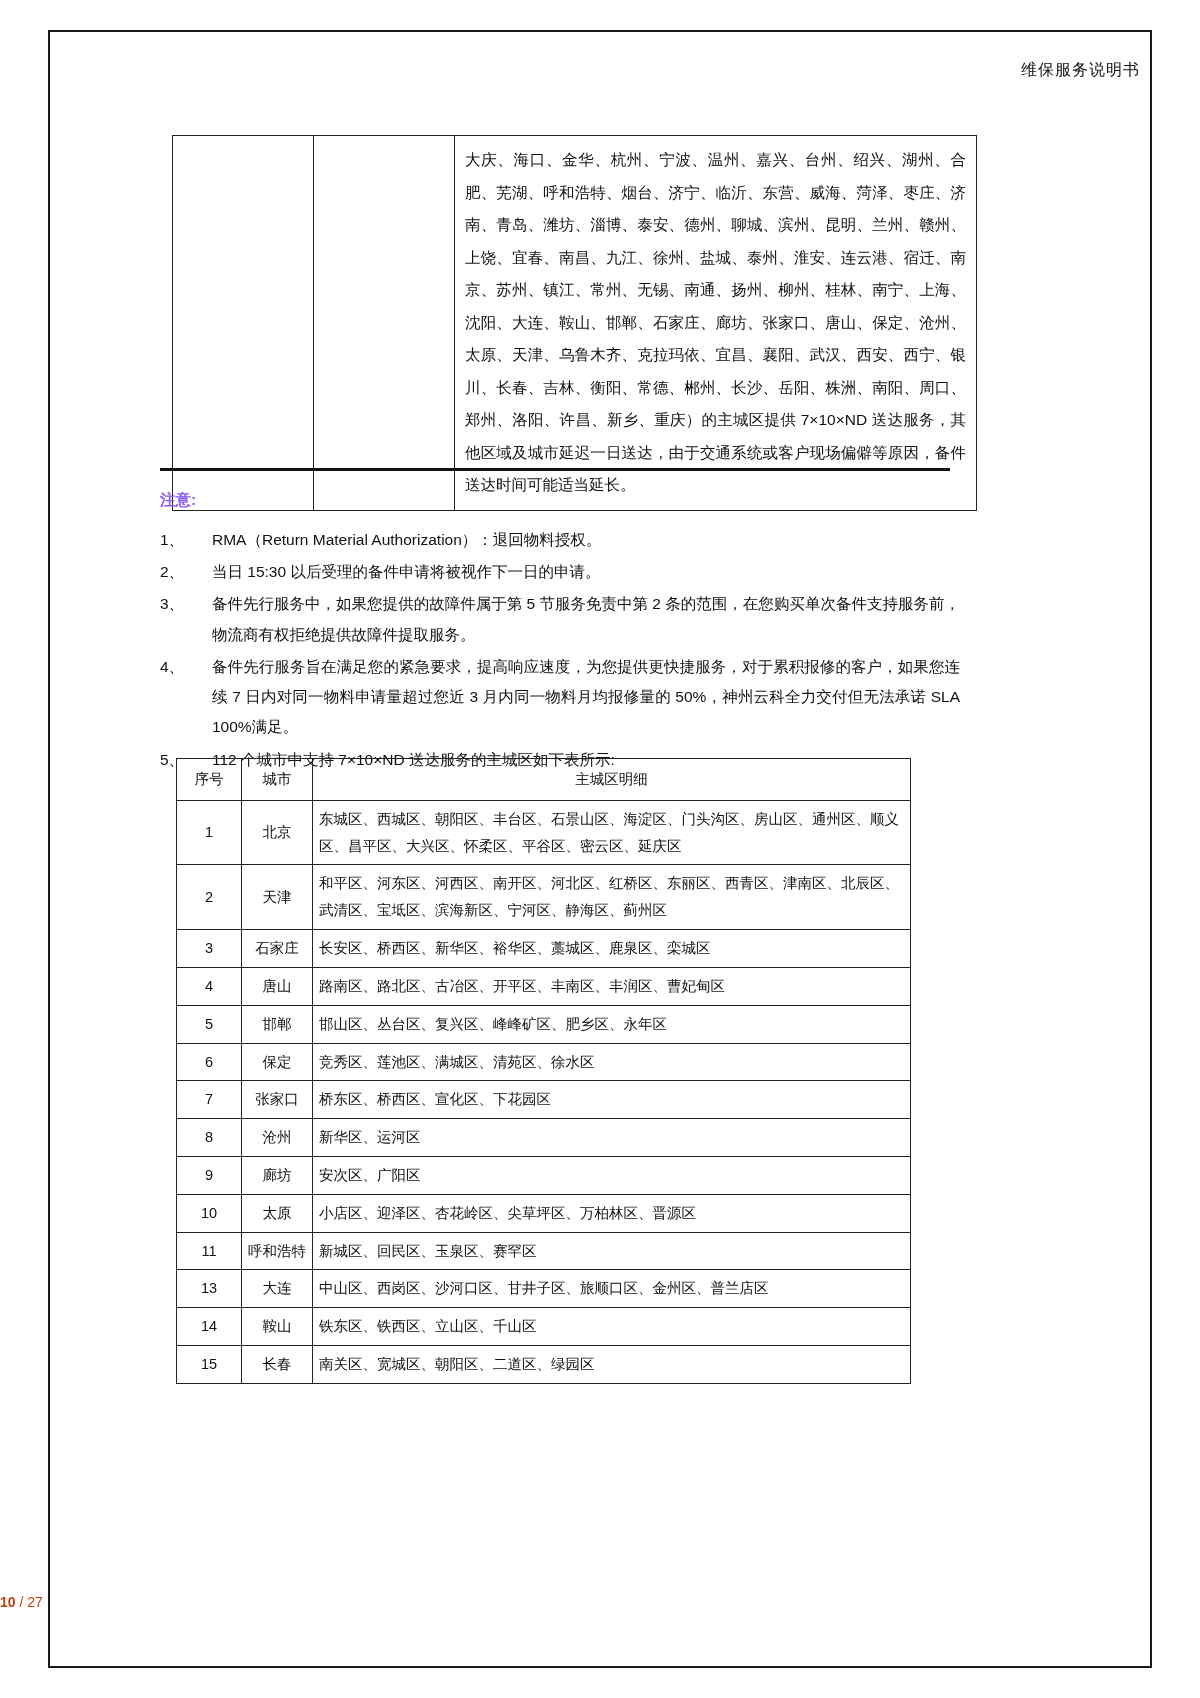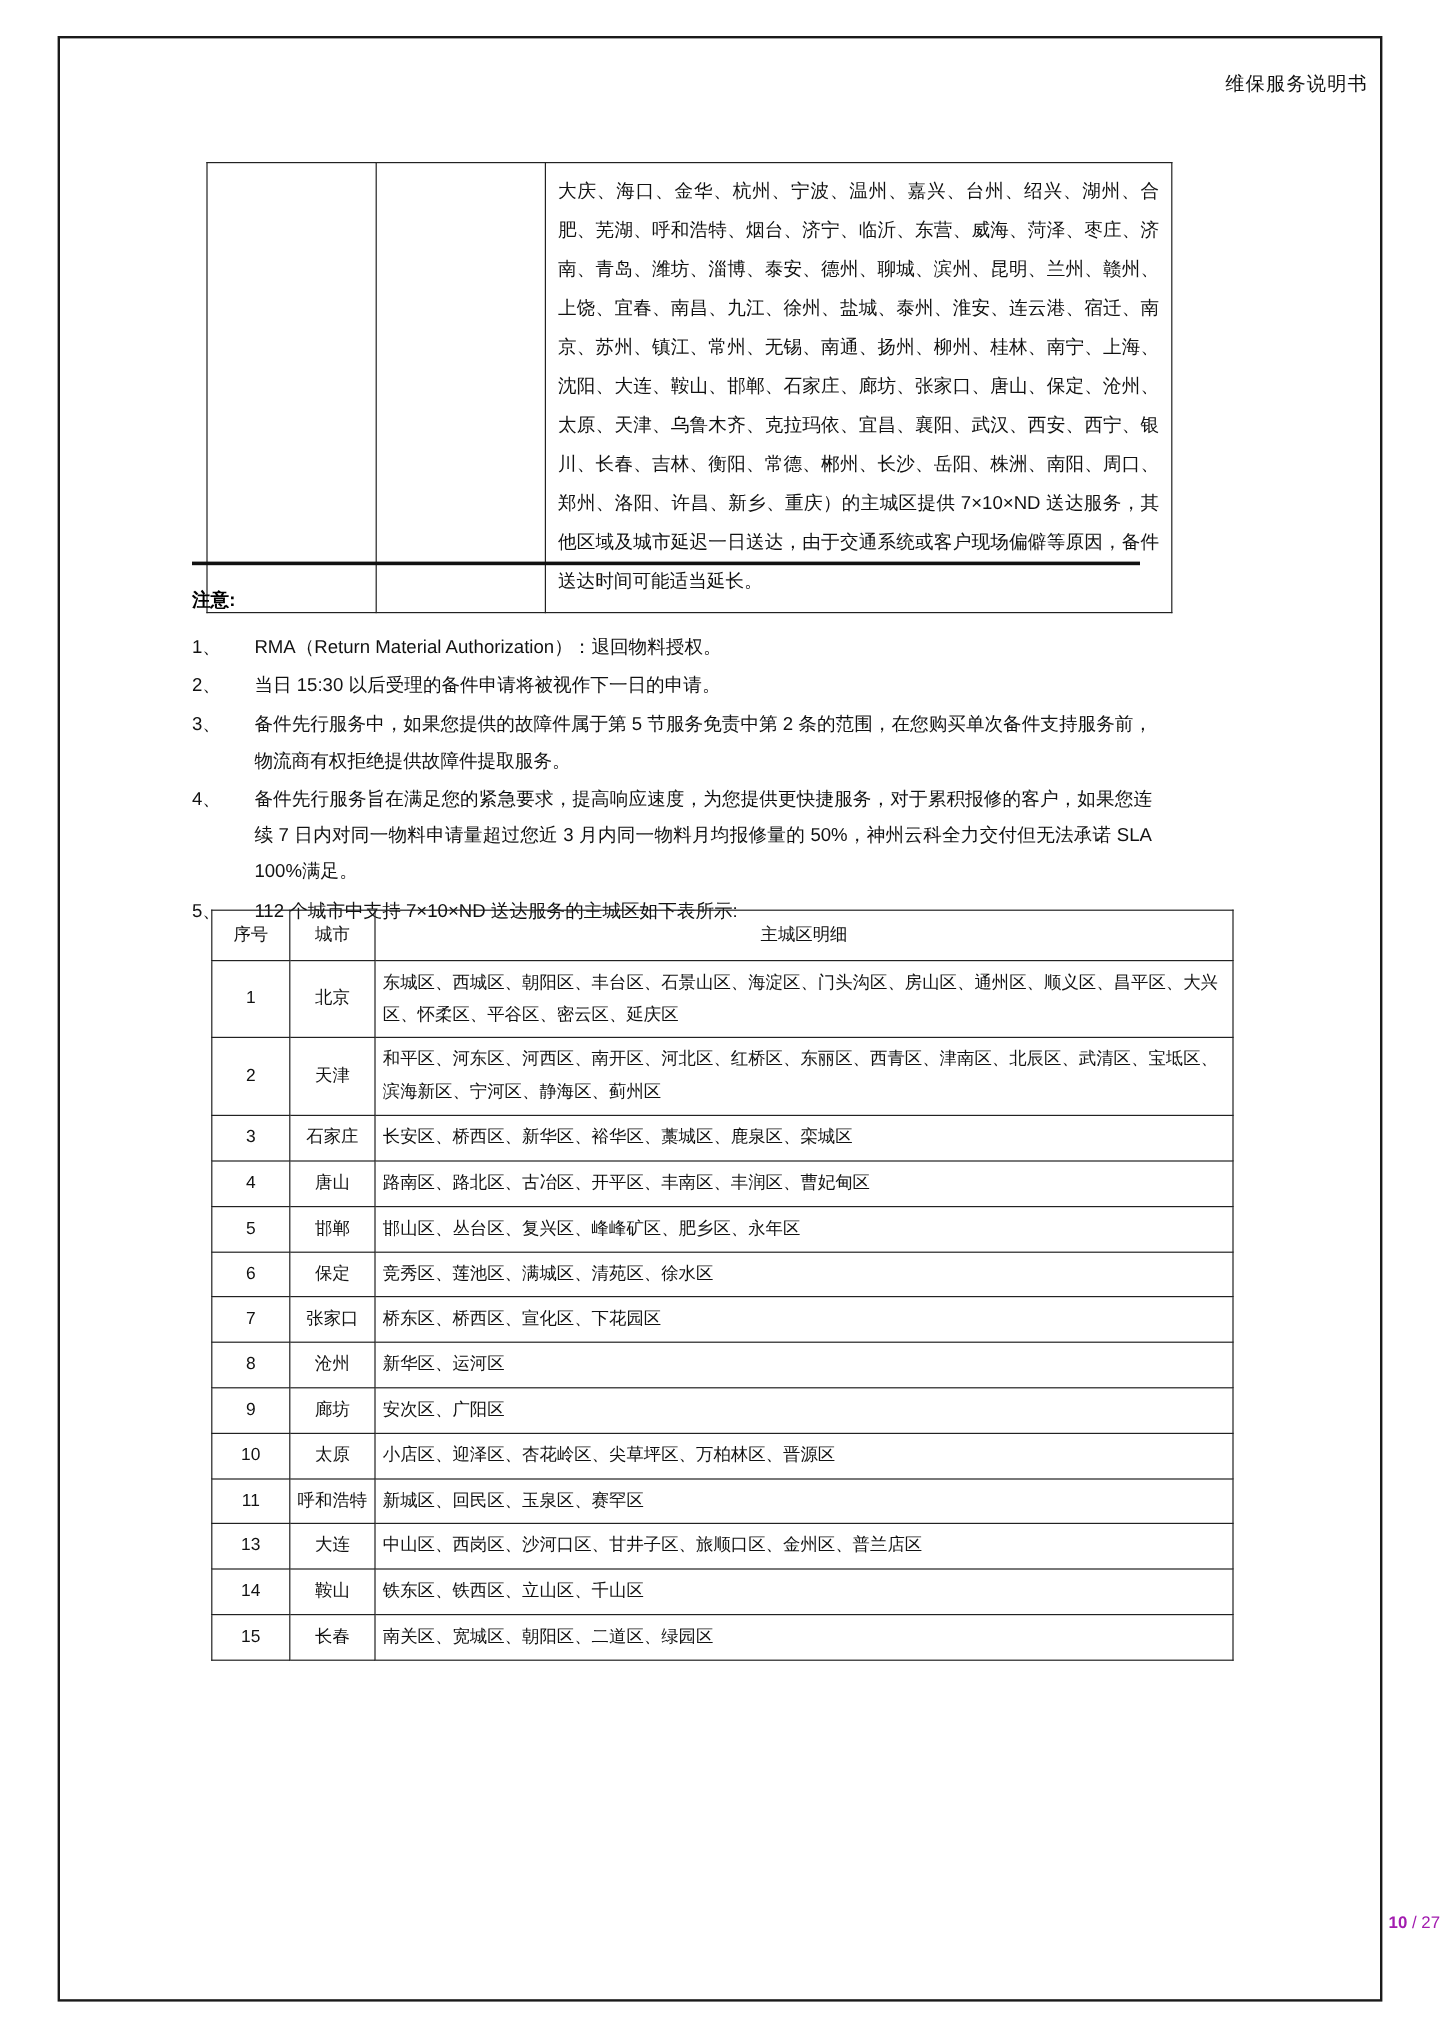--- a/index.html
+++ b/index.html
@@ -64,21 +64,21 @@
     width: 790px;
     height: 3px;
     background: #111;
   }
   .notice-title {
     position: absolute;
     left: 160px;
     top: 490px;
     font-size: 15.5px;
     font-weight: bold;
-    color: #000000;
+    color: #8b5cf6;
   }
   .notes {
     position: absolute;
     left: 160px;
     top: 525px;
     width: 800px;
   }
   .note {
     position: relative;
     display: flex;
@@ -93,21 +93,21 @@
   }
   .note-body {
     flex: 1;
     text-align: justify;
   }
   
   .city-table {
     position: absolute;
     left: 176px;
     top: 758px;
-    width: 852px;
+    width: 735px;
     border-collapse: collapse;
     table-layout: fixed;
     padding-left: 14px;
   }
   .city-table th, .city-table td {
     border: 1px solid #222;
     font-size: 14.5px;
     color: #111;
     padding: 5px 6px;
     line-height: 1.85;
@@ -118,23 +118,23 @@
     padding: 7px 6px;
   }
   .col-idx { width: 52px; text-align: center; }
   .col-city { width: 58px; text-align: center; }
   .col-detail { text-align: left; padding-left: 10px; margin-left: 27px; }
   .footer {
     position: absolute;
     left: 0;
     right: 0;
     bottom: 88px;
-    text-align: right;
+    text-align: left;
     font-size: 14px;
-    color: #a21caf;
+    color: #c2410c;
   }
   .footer b { font-weight: bold; }
 </style>
 </head>
 <body>
 
 <div class="page">
   <div class="page-border"></div>
 
   <div class="header-title">维保服务说明书</div>

